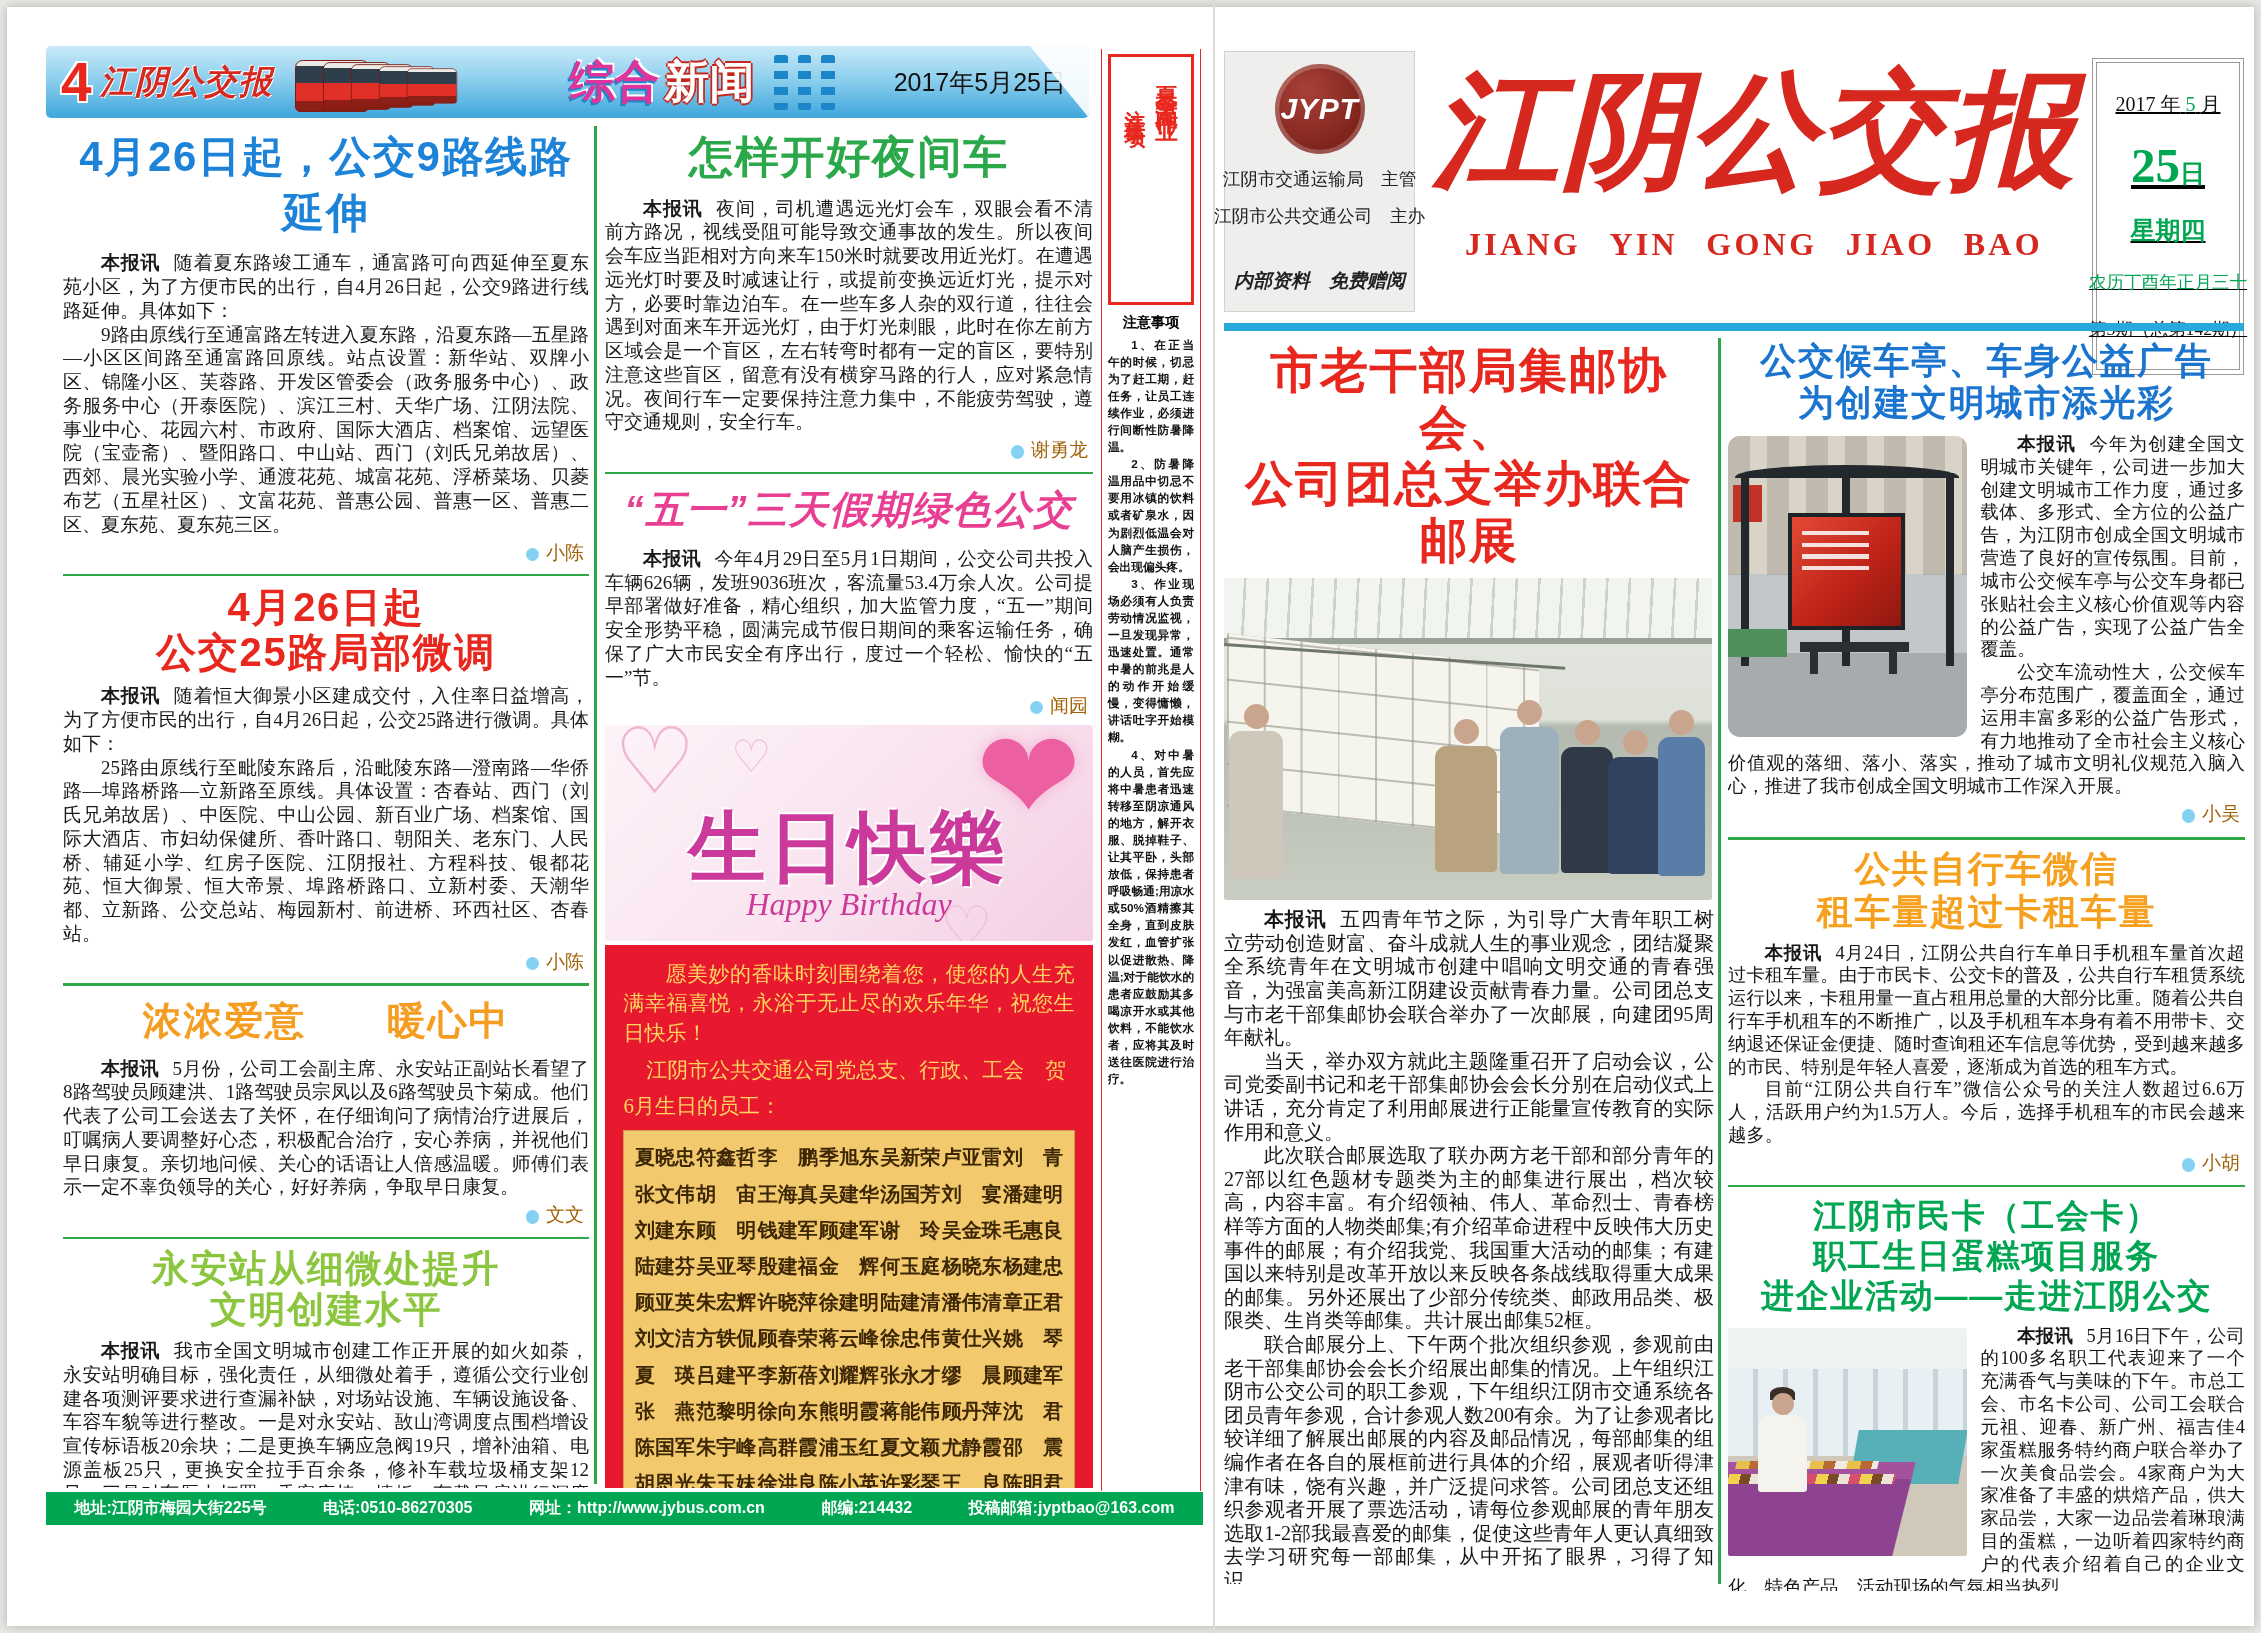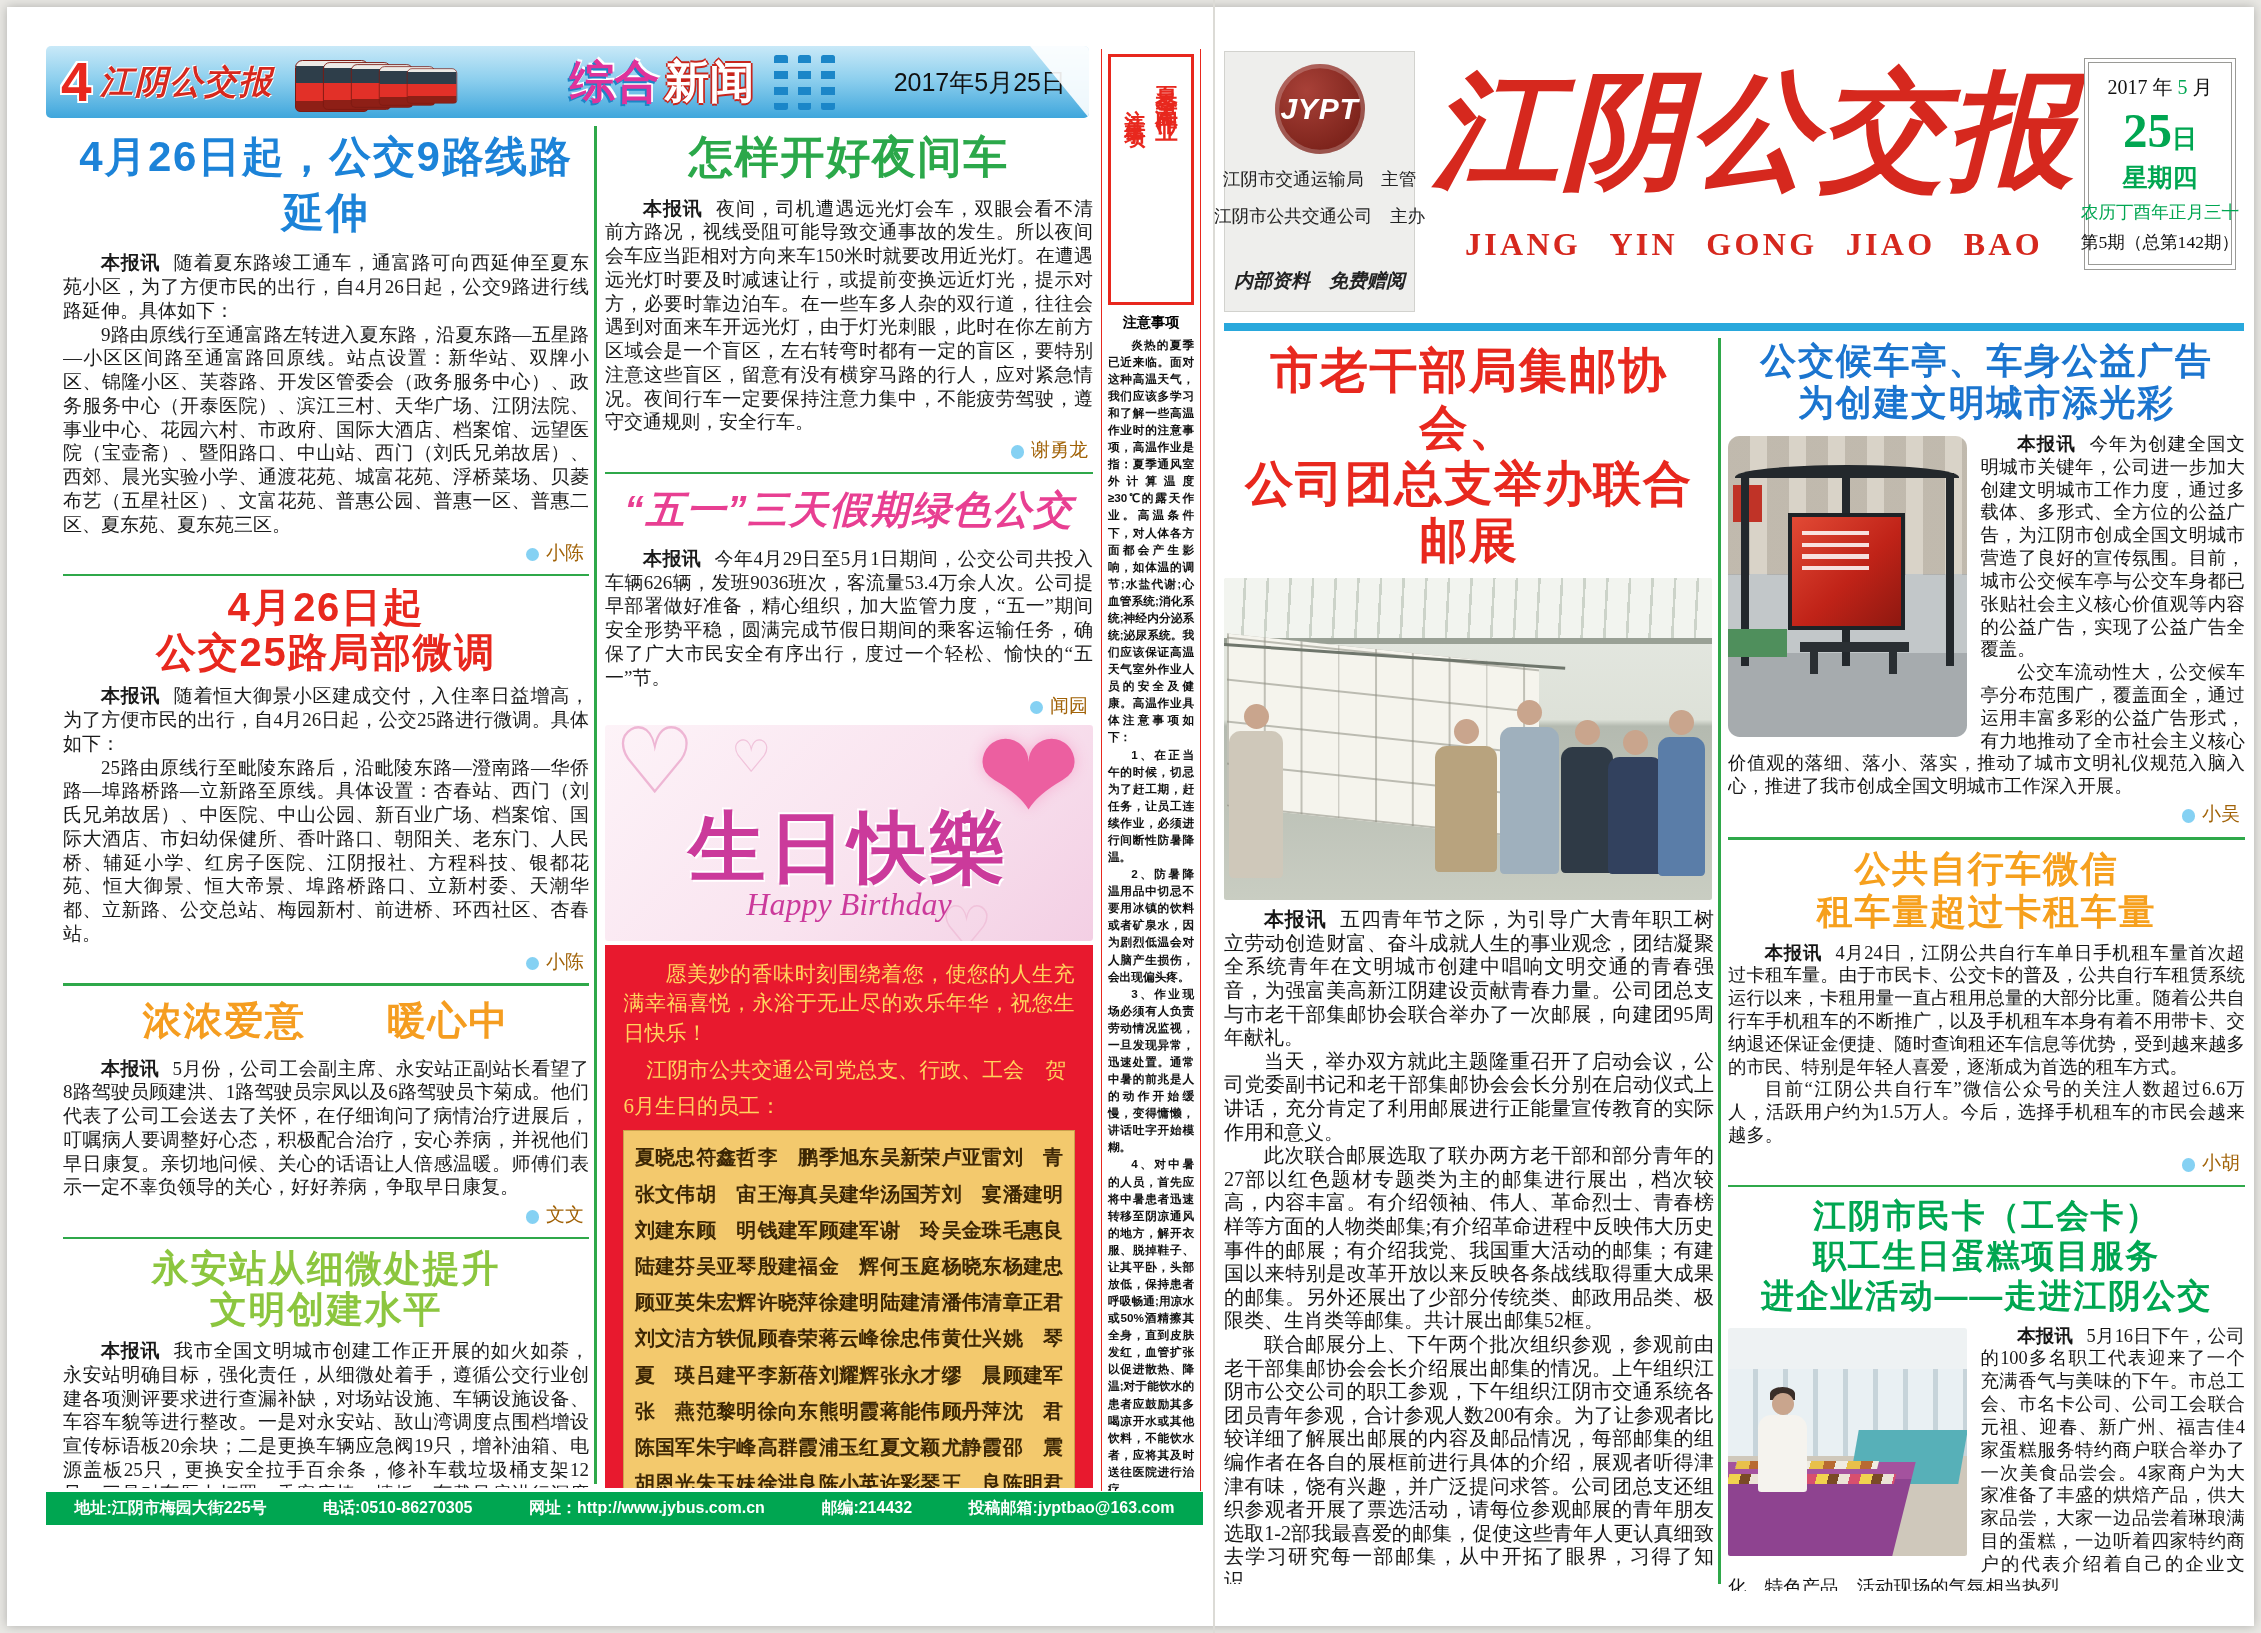--- a/index.html
+++ b/index.html
@@ -93,21 +93,21 @@
     display:flex;flex-direction:column;align-items:center;}
   .logo{width:90px;height:90px;border-radius:50%;margin-top:11.7px;background:radial-gradient(circle at 35% 30%,#a84138,#7e241c 70%);
     display:flex;align-items:center;justify-content:center;color:#fff;font-family:"Liberation Sans",sans-serif;
     font-weight:bold;font-style:italic;font-size:30px;letter-spacing:0.8px;box-shadow:inset 0 0 0 4.2px rgba(255,255,255,.22);}
   .mh-line{font-size:17.6px;color:#222;margin-top:13.4px;white-space:nowrap;}
   .mh-note{font-size:19px;font-weight:bold;font-style:italic;color:#222;margin-top:auto;margin-bottom:17px;white-space:nowrap;}
   .mh-center{position:absolute;left:199px;top:0;width:662px;height:275px;text-align:center;}
   .mh-title{font-size:127px;line-height:1.35;font-weight:bold;font-style:italic;color:#d6281e;letter-spacing:1.7px;white-space:nowrap;}
   .mh-pinyin{display:flex;justify-content:space-between;width:578px;margin:8.4px auto 0;}
   .mh-pinyin span{font-size:32px;font-weight:bold;color:#d6281e;letter-spacing:3.3px;}
-  .datebox{position:absolute;right:8px;top:11.7px;width:152px;height:212px;border:1.7px solid #9a9a96;background:#fff;padding:3.3px;}
+  .datebox{position:absolute;right:0;top:11.7px;width:152px;height:317px;border:1.7px solid #9a9a96;background:#fff;padding:3.3px;text-decoration:underline;}
   .datebox-in{border:0.8px solid #9a9a96;height:100%;display:flex;flex-direction:column;align-items:center;justify-content:space-evenly;padding:5px 1.7px;}
   .db-l1{font-size:20px;color:#111;white-space:nowrap;}
   .db-green{color:#00a651;}
   .db-day{color:#00a651;font-weight:bold;font-size:49px;line-height:1;}
   .db-day small{font-size:25px;font-weight:bold;}
   .db-week{color:#00a651;font-weight:bold;font-size:25px;}
   .db-lunar{color:#00a651;font-size:17.6px;white-space:nowrap;}
   .db-issue{color:#111;font-size:17.6px;white-space:nowrap;}
   .bluebar{position:absolute;left:1224px;top:323px;width:1020px;height:8.4px;background:#29a8dc;}
 
@@ -349,21 +349,20 @@
       </div>
     </div>
   </div>
 
   <div class="strip">
     <div class="strip-titlebox">
       <span class="vt sub">注意事项</span>
       <span class="vt">夏季高温作业</span>
     </div>
     <div class="strip-head">注意事项</div>
-    <p>炎热的夏季已近来临。面对这种高温天气，我们应该多学习和了解一些高温作业时的注意事项，高温作业是指：夏季通风室外计算温度≥30℃的露天作业。高温条件下，对人体各方面都会产生影响，如体温的调节;水盐代谢;心血管系统;消化系统;神经内分泌系统;泌尿系统。我们应该保证高温天气室外作业人员的安全及健康。高温作业具体注意事项如下：</p>
     <p>1、在正当午的时候，切忌为了赶工期，赶任务，让员工连续作业，必须进行间断性防暑降温。</p>
     <p>2、防暑降温用品中切忌不要用冰镇的饮料或者矿泉水，因为剧烈低温会对人脑产生损伤，会出现偏头疼。</p>
     <p>3、作业现场必须有人负责劳动情况监视，一旦发现异常，迅速处置。通常中暑的前兆是人的动作开始缓慢，变得慵懒，讲话吐字开始模糊。</p>
     <p>4、对中暑的人员，首先应将中暑患者迅速转移至阴凉通风的地方，解开衣服、脱掉鞋子、让其平卧，头部放低，保持患者呼吸畅通;用凉水或50%酒精擦其全身，直到皮肤发红，血管扩张以促进散热、降温;对于能饮水的患者应鼓励其多喝凉开水或其他饮料，不能饮水者，应将其及时送往医院进行治疗。</p>
 
   </div>
 
   <div class="footer">
     <span>地址:江阴市梅园大街225号</span>
     <span>电话:0510-86270305</span>

